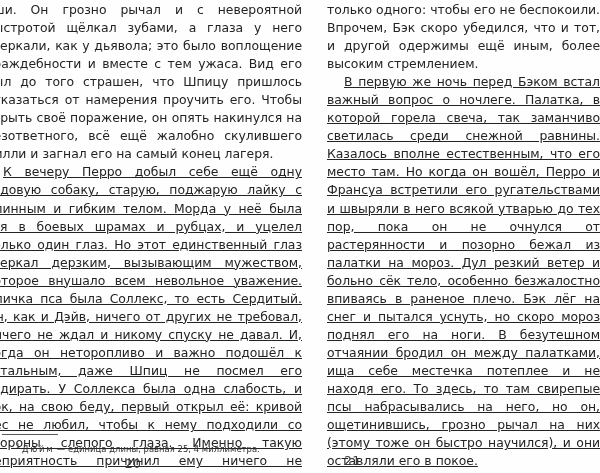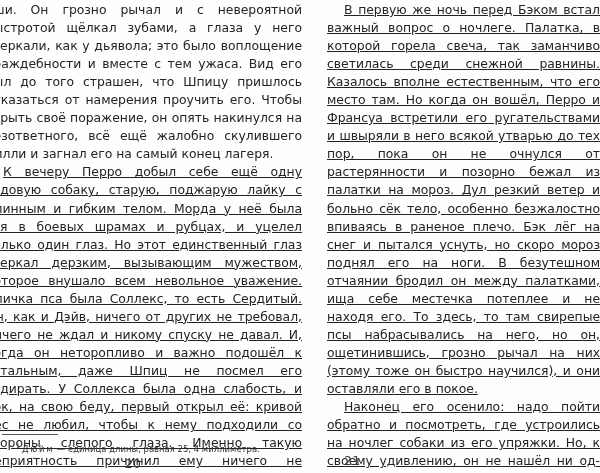--- a/index.html
+++ b/index.html
@@ -146,20 +146,21 @@
       <div class="footnote-rule"></div>
       <div class="footnote"><span class="fn-marker">1</span><span class="fn-term">Дюйм</span><span> — единица длины, равная 25, 4 миллиметра.</span></div>
     </div>
 
     <div class="folio folio-left">20</div>
   </div>
 
   <div class="page page-right">
 
     <div class="body-text">
+      <p>только одного: чтобы его не беспокоили. Впрочем, Бэк скоро убедился, что и тот, и другой одержимы ещё иным, более высоким стремлением.</p>
       <p class="indent">В первую же ночь перед Бэком встал важный вопрос о ночлеге. Палатка, в которой горела свеча, так заманчиво светилась среди снежной равнины. Казалось вполне естественным, что его место там. Но когда он вошёл, Перро и Франсуа встретили его ругательствами и швыряли в него всякой утварью до тех пор, пока он не очнулся от растерянности и по­зорно бежал из палатки на мороз. Дул резкий ветер и больно сёк тело, особенно безжалостно впиваясь в раненое плечо. Бэк лёг на снег и пытался уснуть, но скоро мороз поднял его на ноги. В безутешном отчаянии бродил он между палатками, ища себе местечка потеплее и не находя его. То здесь, то там свирепые псы набрасывались на него, но он, ощети­нившись, грозно рычал на них (этому тоже он быст­ро научился), и они оставляли его в покое.</p>
       <p class="indent">Наконец его осенило: надо пойти обратно и по­смотреть, где устроились на ночлег собаки из его упряжки. Но, к своему удивлению, он не нашёл ни од­ной! Они куда-то исчезли. Опять Бэк пошёл бродить по обширному лагерю, ища их повсюду, но вернулся ни с чем. Уж не в палатке ли они? Нет, этого не может быть, — ведь вот его, Бэка, прогнали оттуда! Так куда же они девались? Весь дрожа, опустив хвост, он оди­ноко и бесцельно кружил около палатки. Вдруг снег под его передними лапами подался, и он чуть не про­валился куда-то. Под ногами у него что-то зашевели­лось. В страхе перед неведомым и невидимым Бэк</p>
     </div>
 
     <div class="folio folio-right">21</div>
   </div>
 
 </div>
 
 </body></html>

